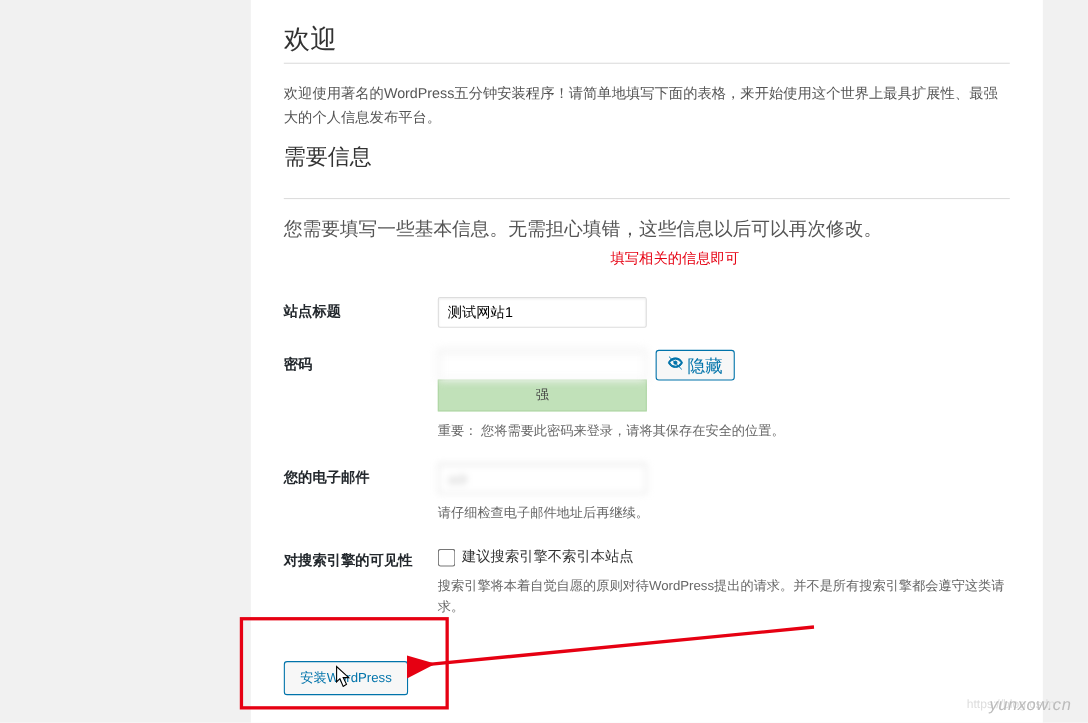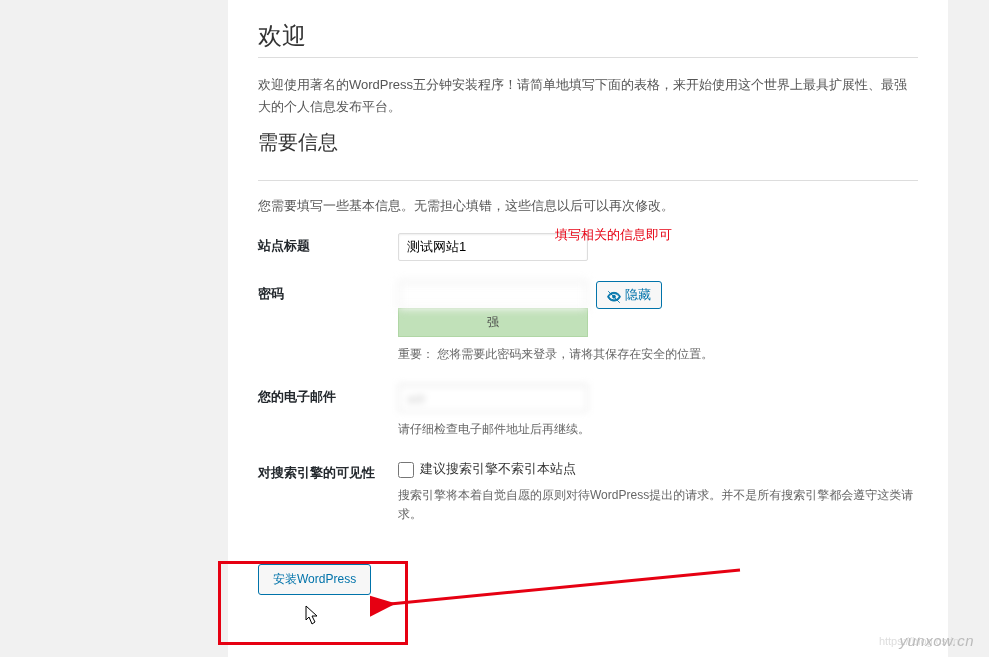--- a/index.html
+++ b/index.html
@@ -35,22 +35,22 @@
     h2 {
       font-size: 20px;
       font-weight: 400;
       color: #333;
       border-bottom: 1px solid #ddd;
       padding-bottom: 24px;
       margin-bottom: 16px;
     }
     .sub-intro {
       color: #555;
-      font-size: 13px;
-      margin-bottom: 8px;
+      font-size: 17px;
+      margin-bottom: 40px;
     }
     .form-table {
       width: 100%;
       border-collapse: collapse;
     }
     .form-table tr td {
       padding: 10px 0;
       vertical-align: top;
       font-size: 13px;
       color: #333;
@@ -104,25 +104,25 @@
       padding: 5px 0;
       font-size: 12px;
       color: #444;
       margin-top: -1px;
     }
     .hide-btn {
       border: 1px solid #0073aa;
       background: #f7f7f7;
       color: #0073aa;
       padding: 4px 10px;
-      font-size: 13px;
+      font-size: 16px;
       border-radius: 3px;
       cursor: pointer;
       display: inline-flex;
-      align-items: flex-end;
+      align-items: flex-start;
       gap: 4px;
       height: 28px;
     }
     .hide-btn svg { width: 14px; height: 14px; }
     .checkbox-row {
       display: flex;
       align-items: flex-end;
       gap: 6px;
     }
     .checkbox-row input[type="checkbox"] {

